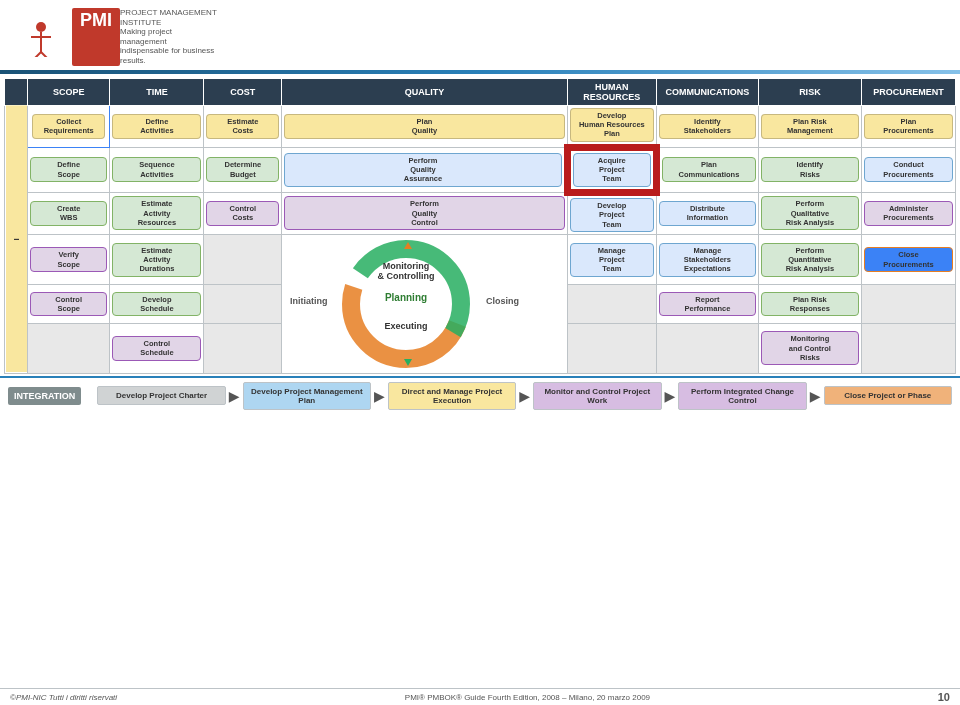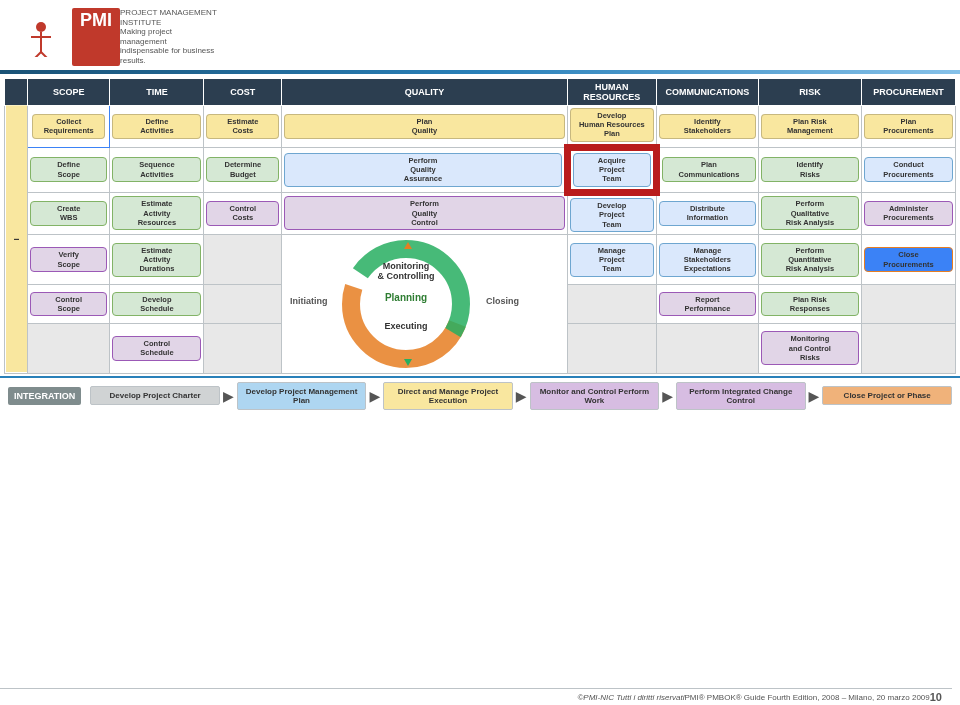--- a/index.html
+++ b/index.html
@@ -66,21 +66,21 @@
       vertical-align: middle;
     }
 
     
     .integration-row {
       display: flex;
       align-items: center;
       background: #fff;
       border-top: 2px solid #2980b9;
       padding: 4px 8px;
-      gap: 9px;
+      gap: 16px;
       margin-top: 2px;
     }
     .integration-label {
       background: #7f8c8d;
       color: #fff;
       font-weight: bold;
       font-size: 9px;
       padding: 4px 6px;
       border-radius: 2px;
       white-space: nowrap;
@@ -109,25 +109,25 @@
     .arrow-right {
       color: #555;
       font-size: 14px;
     }
 
     
     .footer {
       position: absolute;
       bottom: 0;
       left: 0;
-      right: 8px;
+      right: 0;
       background: #fff;
       border-top: 1px solid #bdc3c7;
       display: flex;
-      justify-content: flex-end;
+      justify-content: space-between;
       align-items: center;
       padding: 2px 10px;
       font-size: 8px;
       color: #555;
     }
     .footer-left { font-style: italic; }
     .footer-center { font-weight: normal; }
     .footer-right { font-weight: bold; font-size: 11px; }
 
     
@@ -381,21 +381,21 @@
 
   <div class="integration-row">
     <div class="integration-label">INTEGRATION</div>
     <div class="int-arrow-box">
       <div class="int-box gray">Develop Project Charter</div>
       <div class="arrow-right">▶</div>
       <div class="int-box blue-int">Develop Project Management Plan</div>
       <div class="arrow-right">▶</div>
       <div class="int-box yellow-int">Direct and Manage Project Execution</div>
       <div class="arrow-right">▶</div>
-      <div class="int-box purple-int">Monitor and Control Perform Work</div>
+      <div class="int-box purple-int">Monitor and Control Project Work</div>
       <div class="arrow-right">▶</div>
       <div class="int-box purple-int">Perform Integrated Change Control</div>
       <div class="arrow-right">▶</div>
       <div class="int-box orange-int">Close Project or Phase</div>
     </div>
   </div>
 
   <div class="footer">
     <span class="footer-left">©PMI-NIC Tutti i diritti riservati</span>
     <span class="footer-center">PMI® PMBOK® Guide Fourth Edition, 2008 – Milano, 20 marzo 2009</span>

